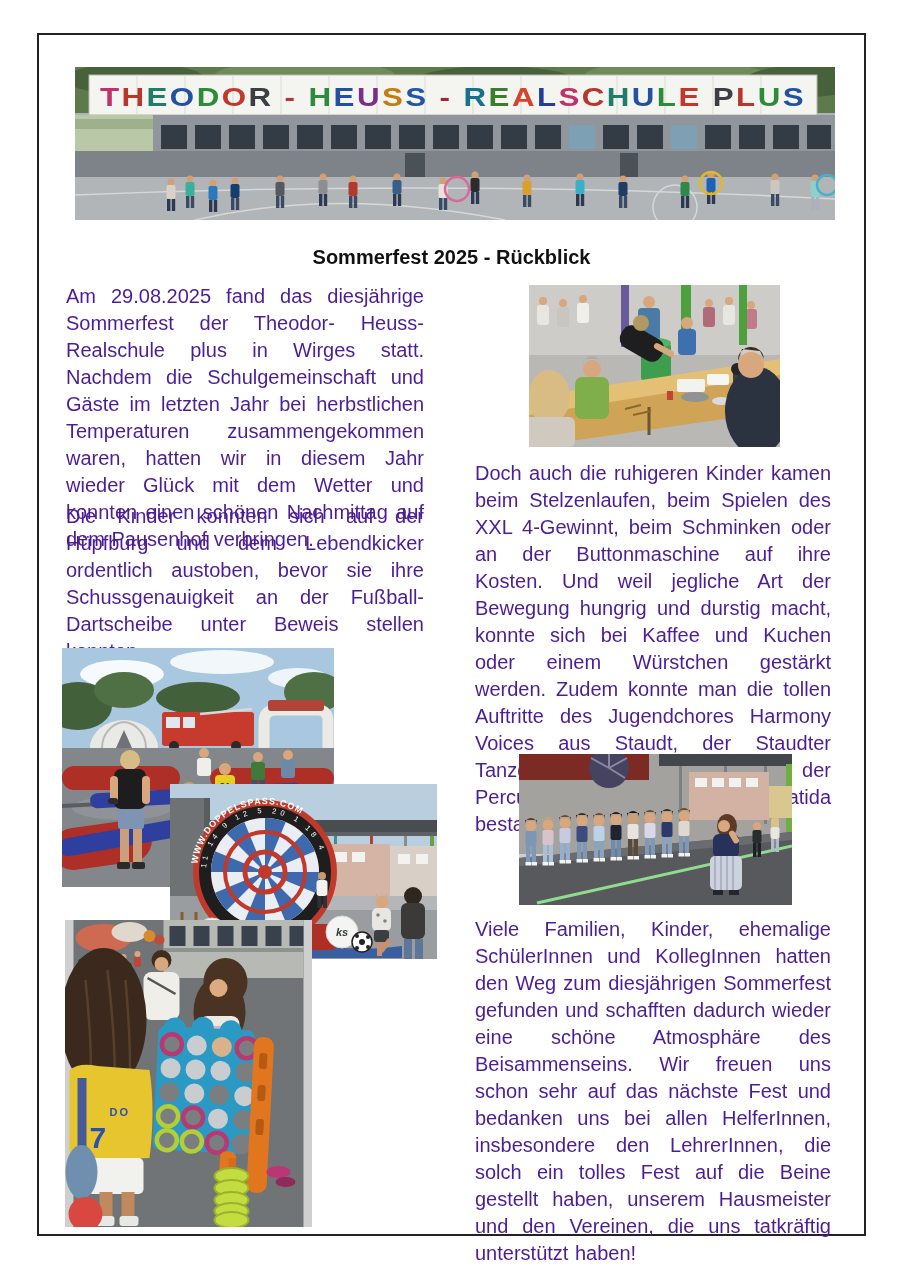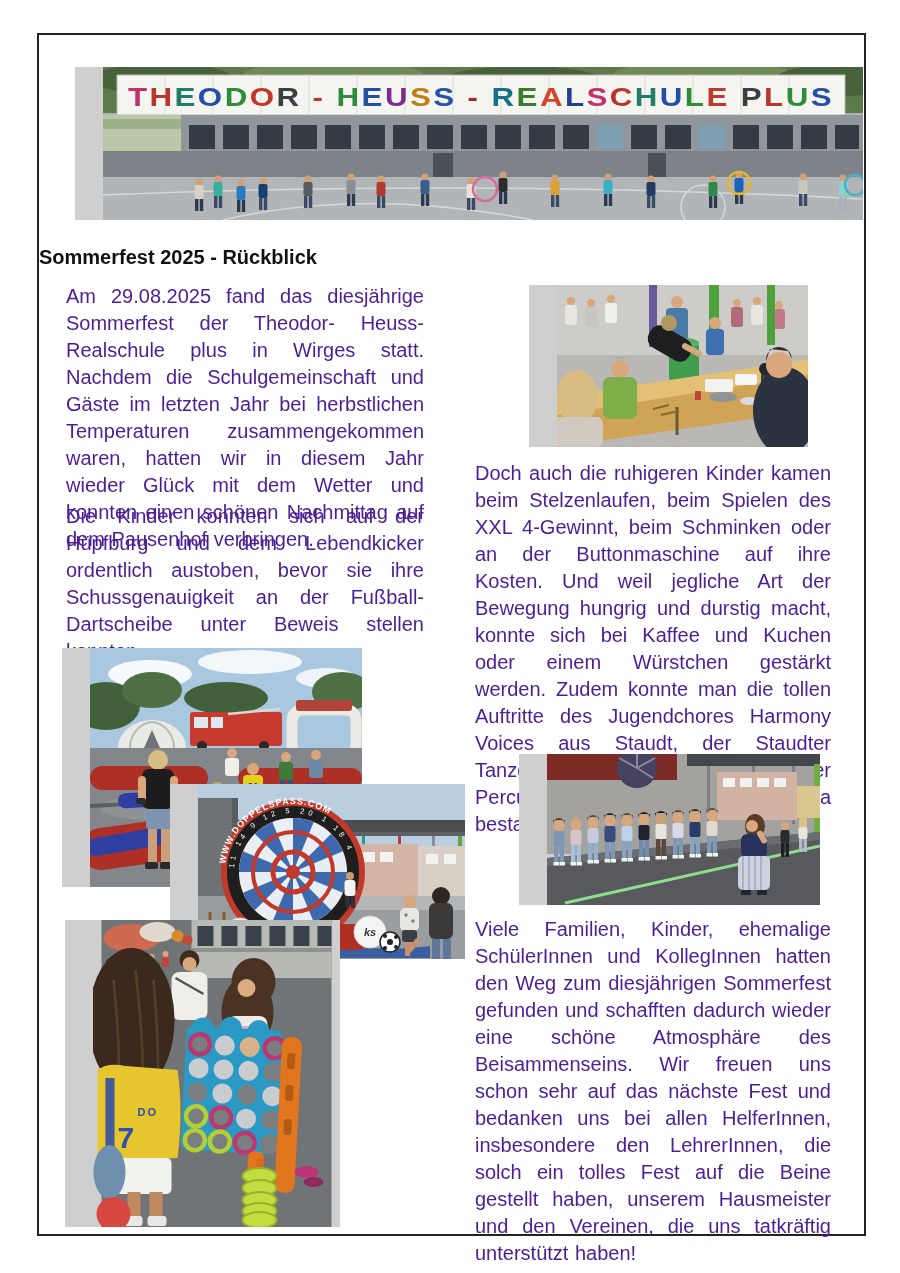--- a/index.html
+++ b/index.html
@@ -1,23 +1,23 @@
 <!DOCTYPE html>
 <html lang="de"><head>
 <meta charset="utf-8">
 <style>
   html,body{margin:0;padding:0;background:#ffffff;}
   body{width:900px;height:1273px;position:relative;font-family:"Liberation Sans",sans-serif;overflow:hidden;}
   .sheet{position:absolute;left:37px;top:33px;width:829px;height:1203px;box-sizing:border-box;
          border:2px solid #222;background:#fff;}
-  .photo{position:absolute;overflow:hidden;background:#cfcfcf;padding-left:28px;}
+  .photo{position:absolute;overflow:hidden;background:#cfcfcf;}
   .photo svg{display:block;width:100%;height:100%;}
   .para{position:absolute;text-align:justify;font-size:20px;line-height:27px;color:#4c1d95;
         word-spacing:1px;}
-  .doc-title{position:absolute;left:0;width:100%;text-align:left;font-weight:bold;font-size:20px;color:#111;}
+  .doc-title{position:absolute;left:0;width:100%;text-align:center;font-weight:bold;font-size:20px;color:#111;}
   .z1{z-index:1}.z2{z-index:2}.z3{z-index:3}
 </style>
 </head>
 <body>
 
 <div class="sheet">
 
   <div class="photo" style="left:36px;top:32px;width:760px;height:153px;">
     <svg viewBox="0 0 760 153" role="img" aria-label="Schoolyard of the Theodor-Heuss-Realschule plus with students playing with hula hoops under a colourful collage-letter banner">
       <rect width="760" height="153" fill="#aeb3b6"></rect>

